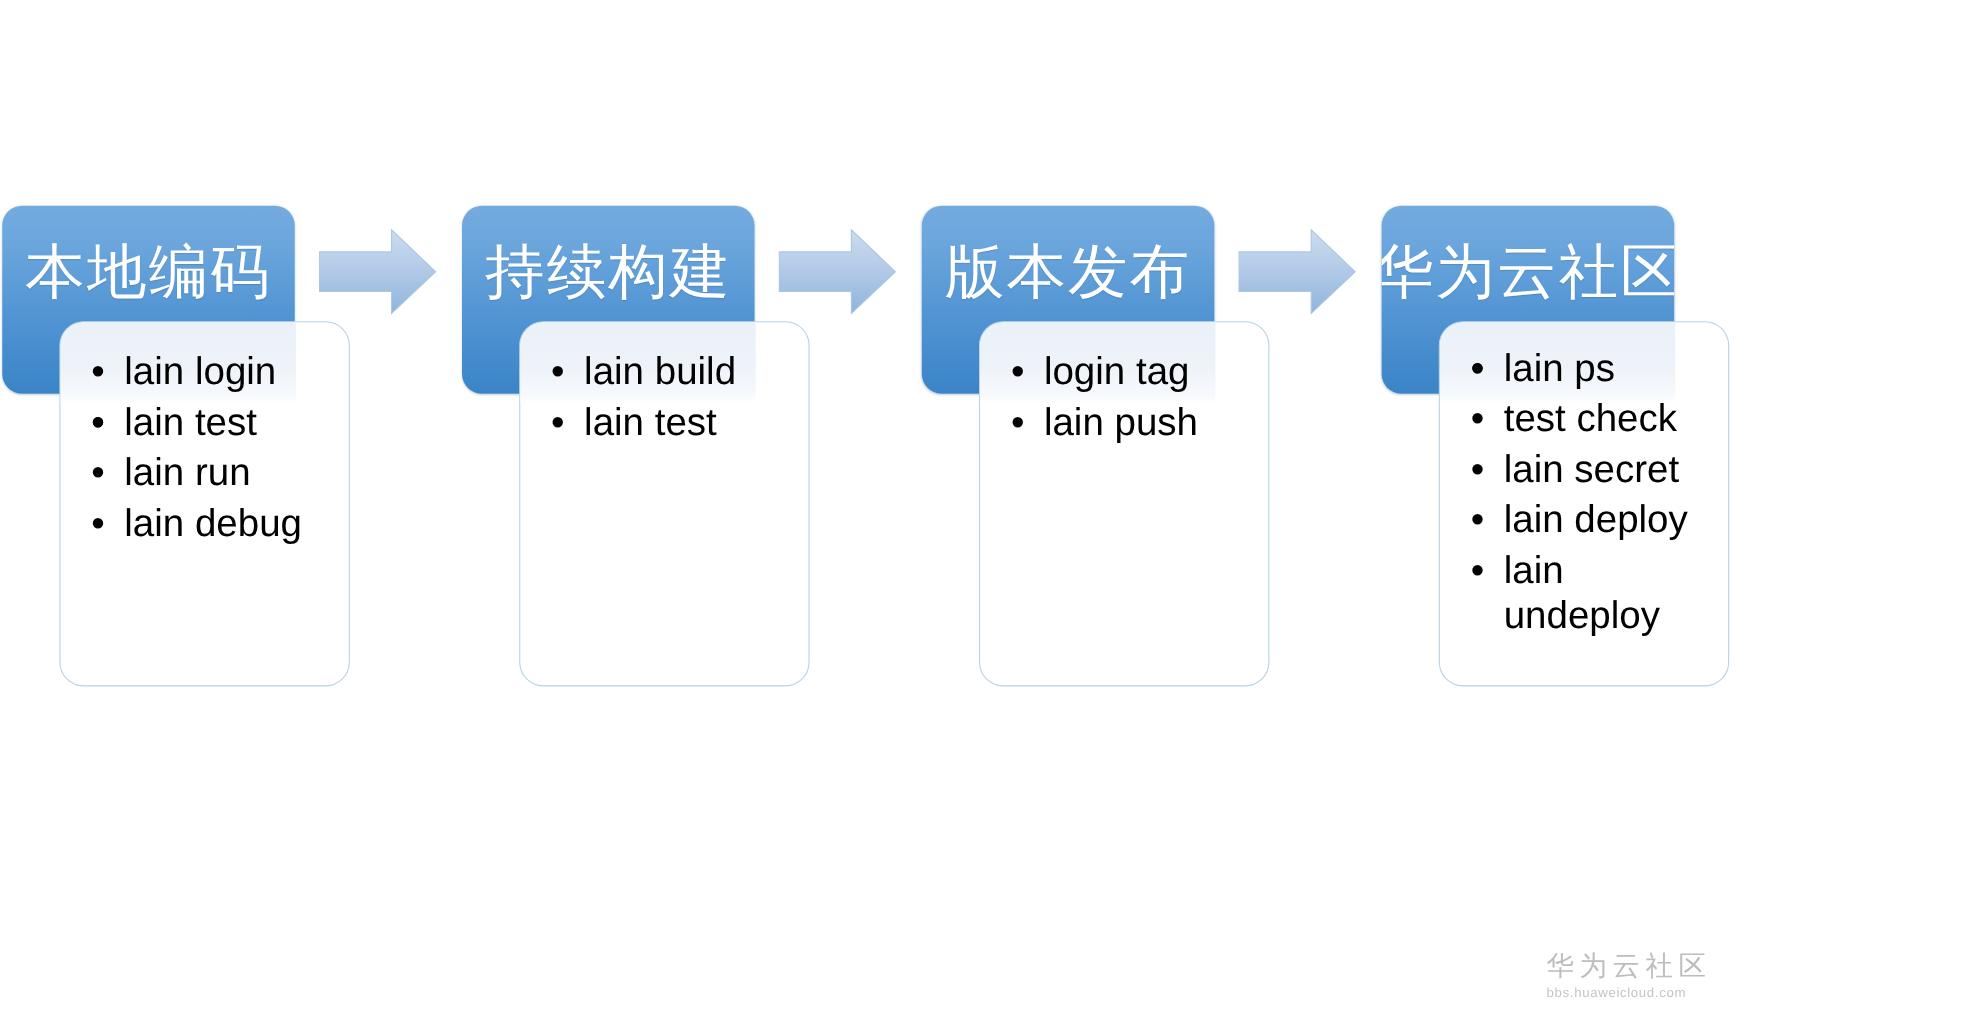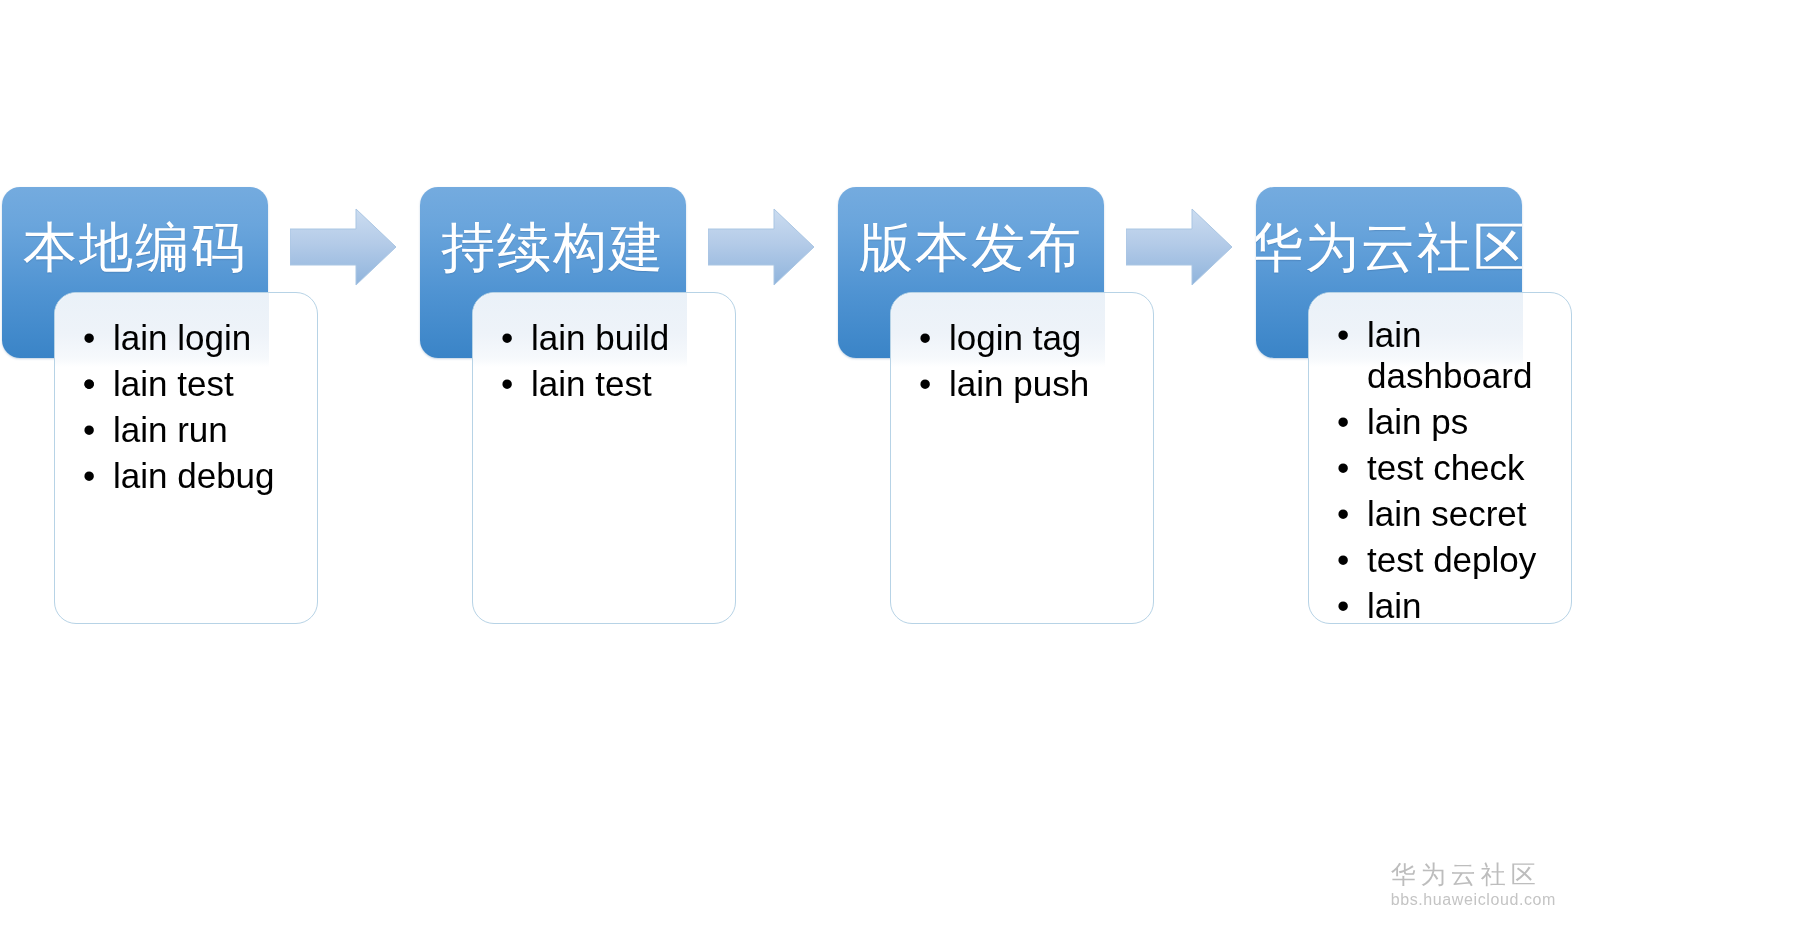--- a/index.html
+++ b/index.html
@@ -110,21 +110,21 @@
     color: #b9b9b9;
     user-select: none;
   }
   #watermark .wm-main {
     font-size: 25px;
     letter-spacing: 5px;
     line-height: 1.15;
     color: #bdbdbd;
   }
   #watermark .wm-sub {
-    font-size: 16px;
+    font-size: 12px;
     letter-spacing: 0.6px;
     color: #c4c4c4;
     margin-top: 2px;
   }
 </style>
 </head>
 <body>
 
 <div id="canvas">
 
@@ -237,37 +237,36 @@
 
   <div class="stage">
     <div class="stage-header" style="left:1256px; top:183px; width:266px; height:171px;">
       <span class="stage-header-title">华为云社区</span>
     </div>
     <div class="stage-card" style="left:1308px; top:288px; width:262px; height:330px;">
       <div class="stage-card-tint" style="width:214px;"></div>
       <ul class="stage-list" style="margin:22px 0 0 22px; padding-right:4px;">
         <li style="padding-right:10px;">
           <span class="bullet">•</span>
-          <span>lain dashboard</span>
         </li>
         <li>
           <span class="bullet">•</span>
           <span>lain ps</span>
         </li>
         <li>
           <span class="bullet">•</span>
           <span>test check</span>
         </li>
         <li>
           <span class="bullet">•</span>
           <span>lain secret</span>
         </li>
         <li>
           <span class="bullet">•</span>
-          <span>test deploy</span>
+          <span>lain deploy</span>
         </li>
         <li>
           <span class="bullet">•</span>
           <span>lain undeploy</span>
         </li>
 
       </ul>
     </div>
   </div>
 

